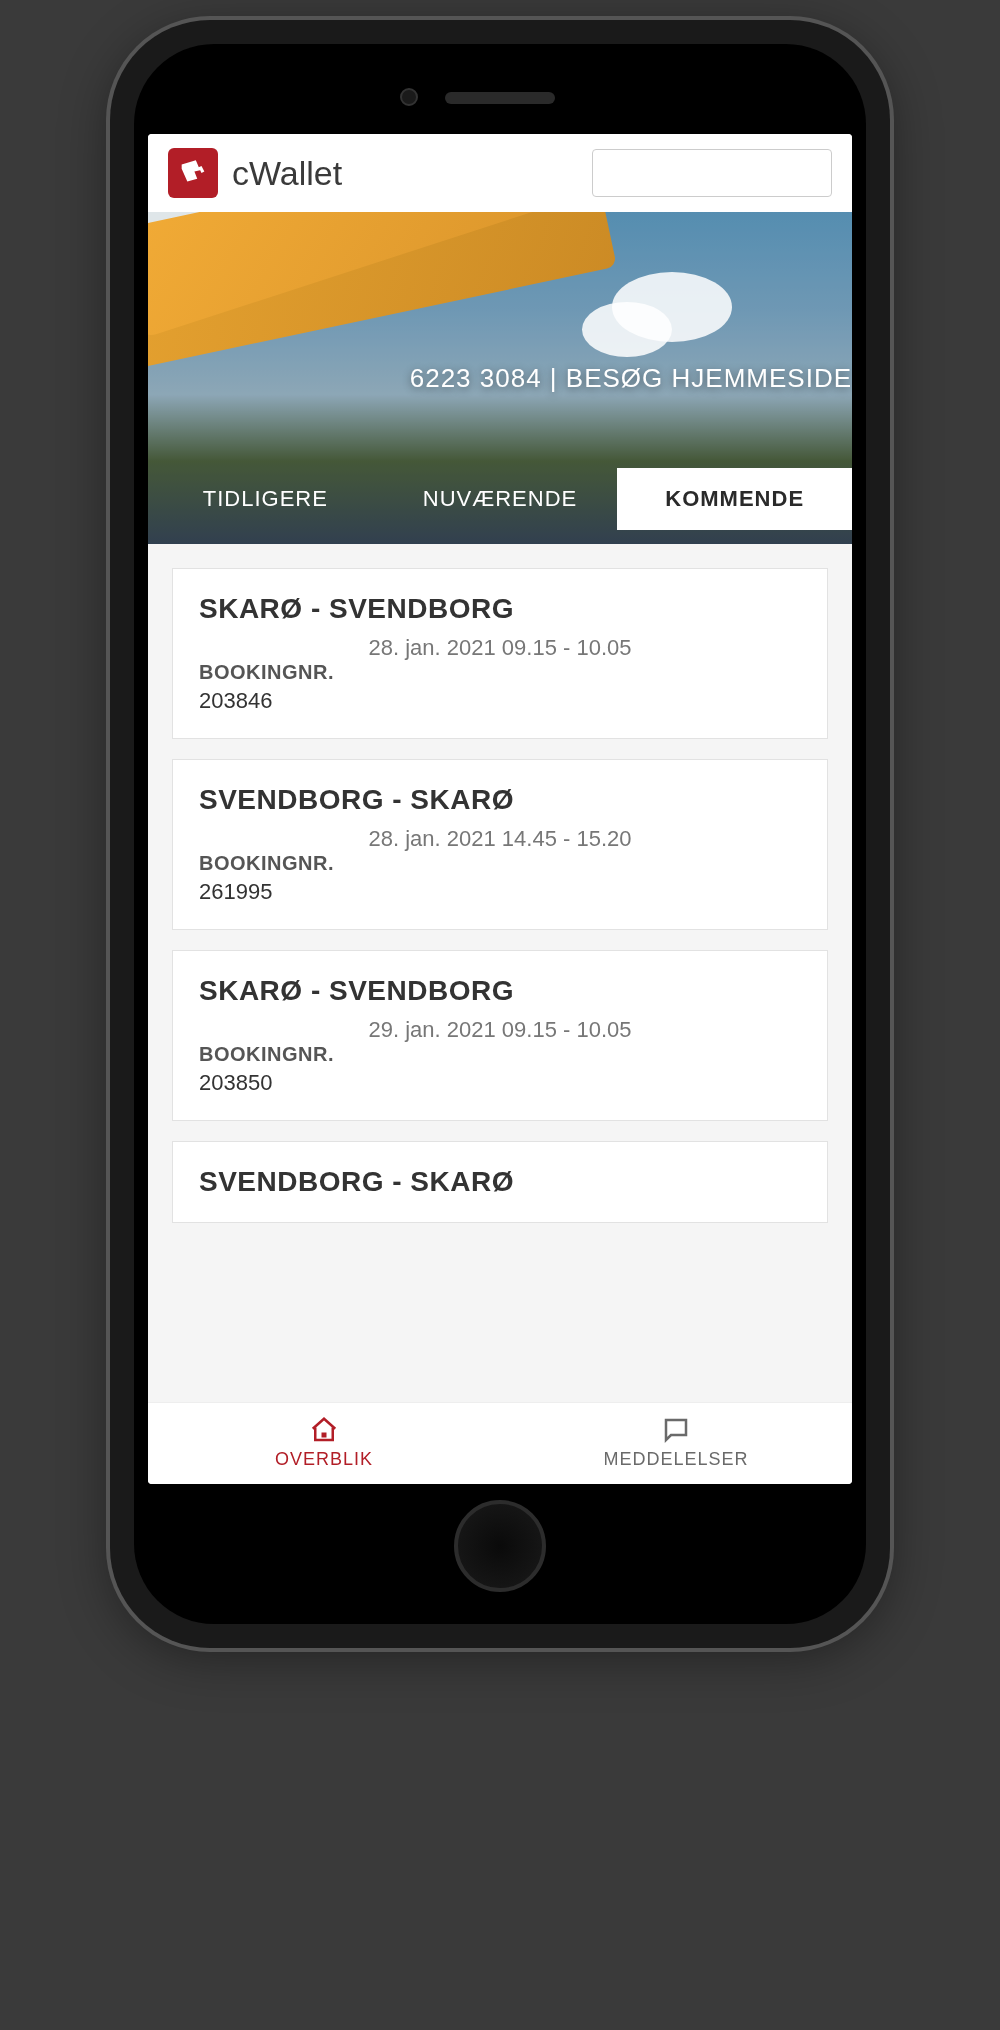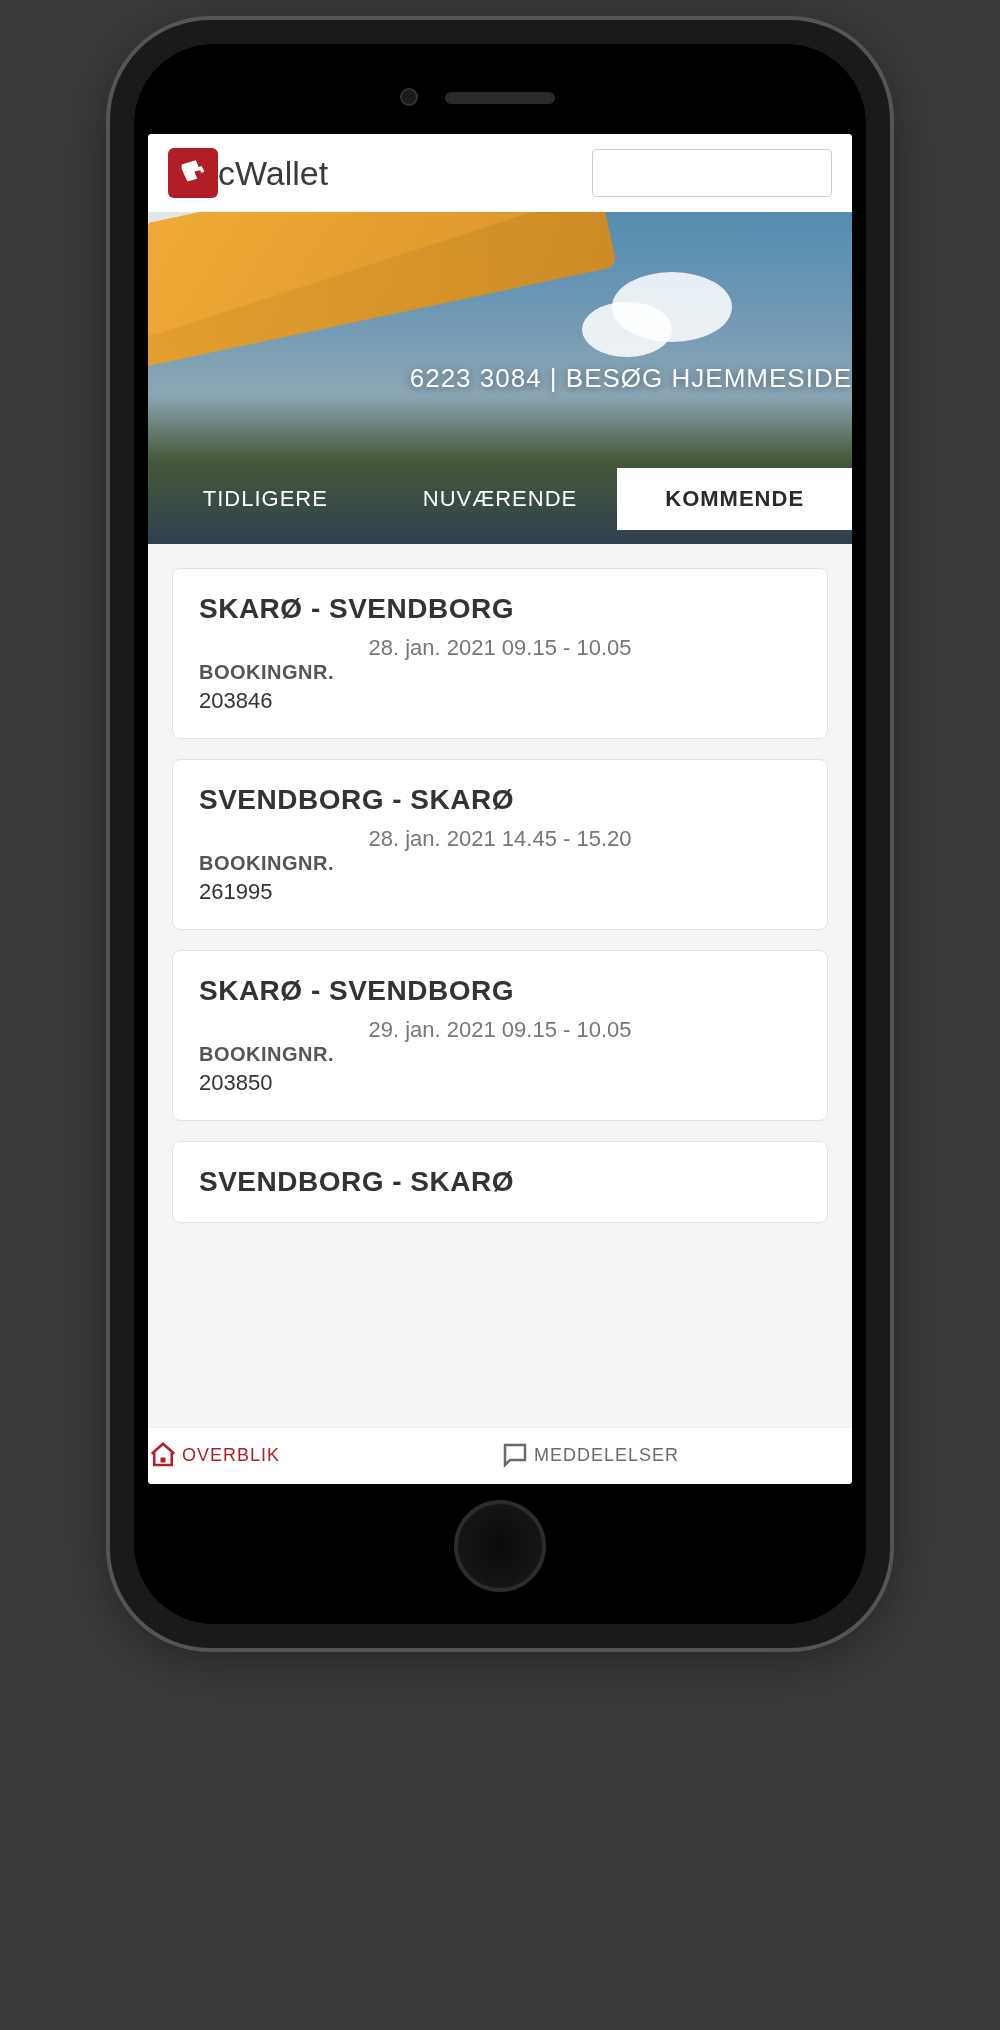--- a/index.html
+++ b/index.html
@@ -56,20 +56,21 @@
       height: 1350px;
       display: flex;
       flex-direction: column;
     }
     
     .topbar {
       background: #fff;
       display: flex;
       align-items: center;
       padding: 14px 20px;
+      gap: 14px;
     }
     .logo-box {
       width: 50px;
       height: 50px;
       background: #b21e27;
       border-radius: 6px;
       display: flex;
       align-items: center;
       justify-content: center;
     }
@@ -140,38 +141,38 @@
     
     .list {
       flex: 1;
       overflow: hidden;
       padding: 24px;
       background: #f5f5f5;
     }
     .card {
       background: #fff;
       border: 1px solid #e2e2e2;
-      border-radius: 8px;
+      border-radius: 0;
       padding: 24px 26px;
       margin-bottom: 20px;
     }
     .route { font-size: 28px; font-weight: 600; color: #333; letter-spacing: 0.5px; }
     .date { font-size: 22px; color: #777; margin-top: 10px; text-align: center; }
     .bk-label { font-size: 20px; color: #555; font-weight: 600; letter-spacing: 0.5px; }
     .bk-num { font-size: 22px; color: #333; margin-top: 4px; }
     
     .botnav {
       background: #fff;
       display: flex;
       border-top: 1px solid #eee;
     }
     .nav-item {
       flex: 1;
       display: flex;
-      flex-direction: row;
+      flex-direction: column;
       align-items: center;
       padding: 12px 0 14px;
       gap: 4px;
       cursor: pointer;
     }
     .nav-item.active { color: #b21e27; }
     .nav-item:not(.active) { color: #6a6a6a; }
     .nav-icon { width: 30px; height: 30px; }
     .nav-label { font-size: 18px; letter-spacing: 1px; font-weight: 500; }
   </style>

